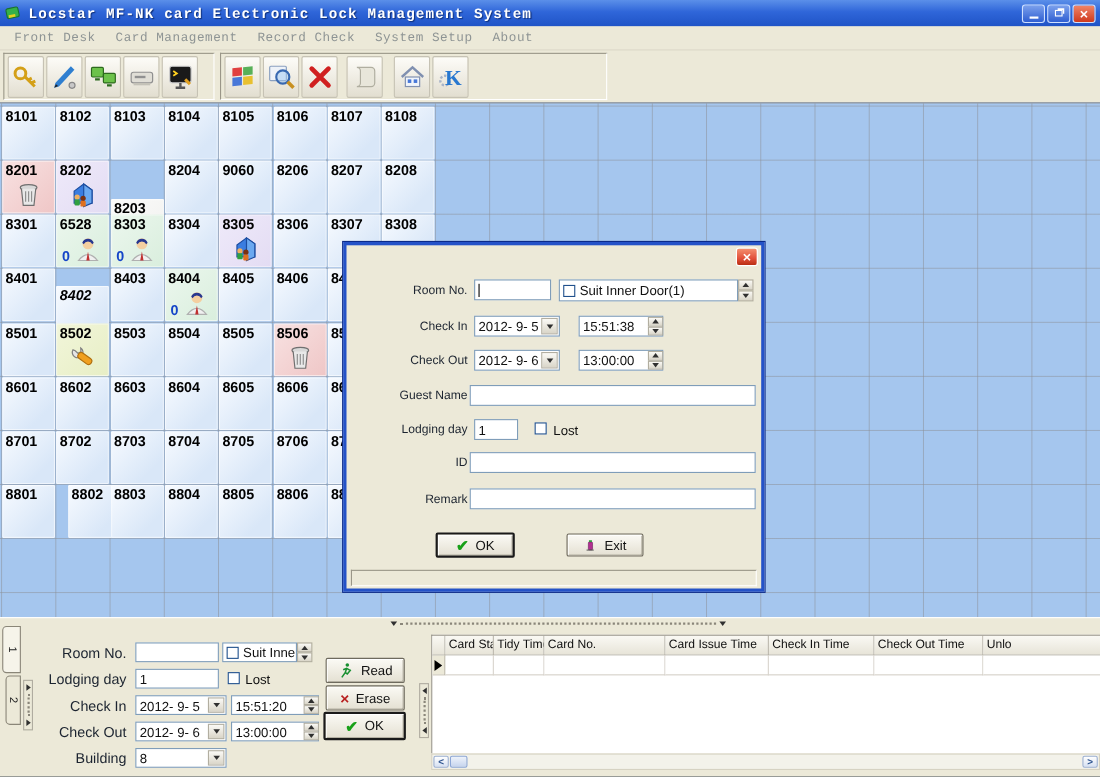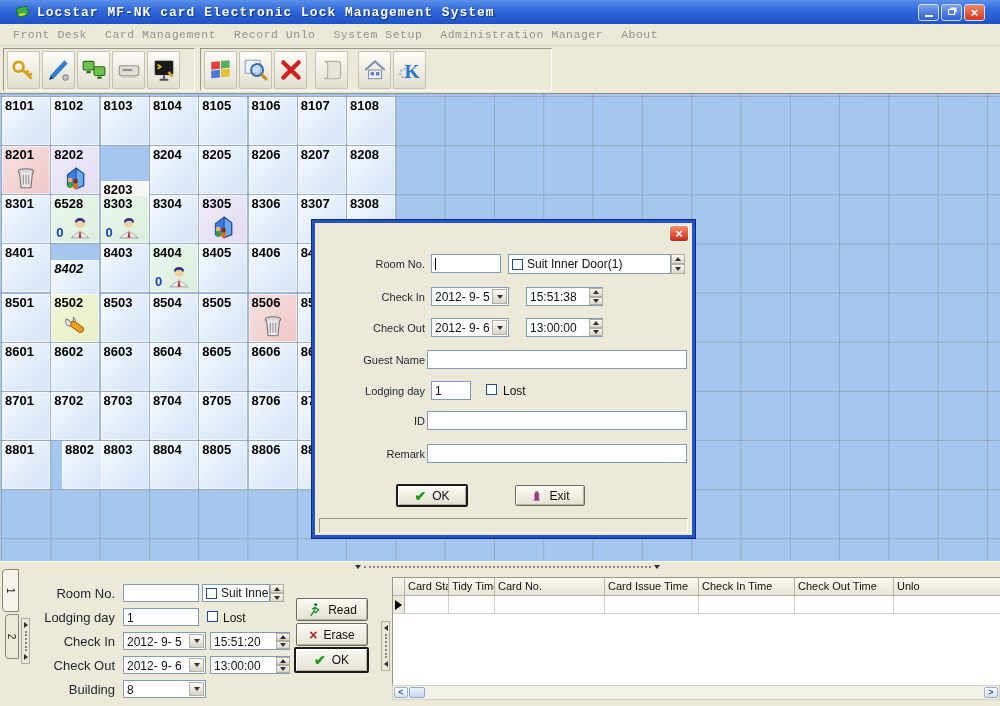--- a/index.html
+++ b/index.html
@@ -5,21 +5,21 @@
   html,body{margin:0;padding:0;background:#555;}
   *{box-sizing:border-box;}
   .app{position:relative;width:1000px;height:706px;overflow:hidden;
        background:var(--chrome-beige,#ece9d8);
        font-family:"Liberation Sans",sans-serif;font-size:11px;color:#111;}
   .abs{position:absolute;}
 
   
   .titlebar{position:absolute;left:0;top:0;width:1000px;height:24px;
     background:linear-gradient(180deg,#5b8fe9 0%,#2f66d9 45%,#1f53c6 100%);
-    display:flex;align-items:center;padding:0 15px;}
+    display:flex;align-items:center;padding:0 4px;}
   .titlebar .ttl{color:#fff;font-family:"Liberation Mono","DejaVu Sans Mono",monospace;
     font-weight:bold;font-size:13px;letter-spacing:1px;text-shadow:1px 1px 1px #10307a;margin-left:6px;}
   .winbtn{width:21px;height:17px;border-radius:3px;margin-left:2px;
     background:linear-gradient(#7ba0ec,#2f5fd2);border:1px solid #cfe0ff;
     display:flex;align-items:center;justify-content:center;color:#fff;}
   .winbtn.close{background:linear-gradient(#f08568,#cf3a1d);}
   .winbtn .minbar{width:8px;height:2px;background:#fff;margin-top:8px;}
   .winbtn .rsq{width:7px;height:6px;border:1px solid #fff;box-shadow:2px -2px 0 -0.5px #fff;}
   .winbtn.close span{font-weight:bold;font-size:13px;line-height:1;}
 
@@ -156,23 +156,22 @@
         <span class="rsq"></span>
       </span>
     <span class="winbtn close">
         <span>×</span>
       </span>
   </div>
 
   <div class="menubar">
       <span class="menu-item">Front Desk</span>
       <span class="menu-item">Card Management</span>
-      <span class="menu-item">Record Unlo</span>
+      <span class="menu-item">Record Check</span>
       <span class="menu-item">System Setup</span>
-      <span class="menu-item">Administration Manager</span>
       <span class="menu-item">About</span>
     </div>
 
   <div class="toolbar">
     <div class="tbgroup" id="tbg1" style="left:3px;width:192px;">
         <div class="tbtn">
           <span style="display: flex;">
             <svg viewBox="0 0 24 24">
               <circle cx="7" cy="9" r="4.5" fill="none" stroke="#d4a017" stroke-width="2.5"></circle>
               <path d="M10.5 11.5 L19 20 M16 17 l3.5 -1.5 M13.5 14.5 l3 -1.5" stroke="#d4a017" stroke-width="2.5" fill="none"></path>
@@ -323,21 +322,21 @@
         <span class="icn"><svg viewBox="0 0 24 24">
             <rect x="2" y="7" width="13" height="13" fill="#f6f6f6" stroke="#a0a0a0" transform="rotate(-8 8 13)"></rect>
             <path d="M7 16 L18 4 L21.5 7.5 L10.5 19 Z" fill="#e8b820" stroke="#907010"></path>
             <path d="M7 16 l-1.8 5 5 -1.8 z" fill="#404040"></path>
           </svg></span>
       </div>
       <div class="cell vacant" style="left: 149.9px; top: 52.15px;">
         <span class="num">8204</span>
       </div>
       <div class="cell vacant" style="left: 199.2px; top: 52.15px;">
-        <span class="num">8205</span>
+        <span class="num">9060</span>
       </div>
       <div class="cell vacant" style="left: 248.5px; top: 52.15px;">
         <span class="num">8206</span>
       </div>
       <div class="cell vacant" style="left: 297.8px; top: 52.15px;">
         <span class="num">8207</span>
       </div>
       <div class="cell vacant" style="left: 347.1px; top: 52.15px;">
         <span class="num">8208</span>
       </div>

